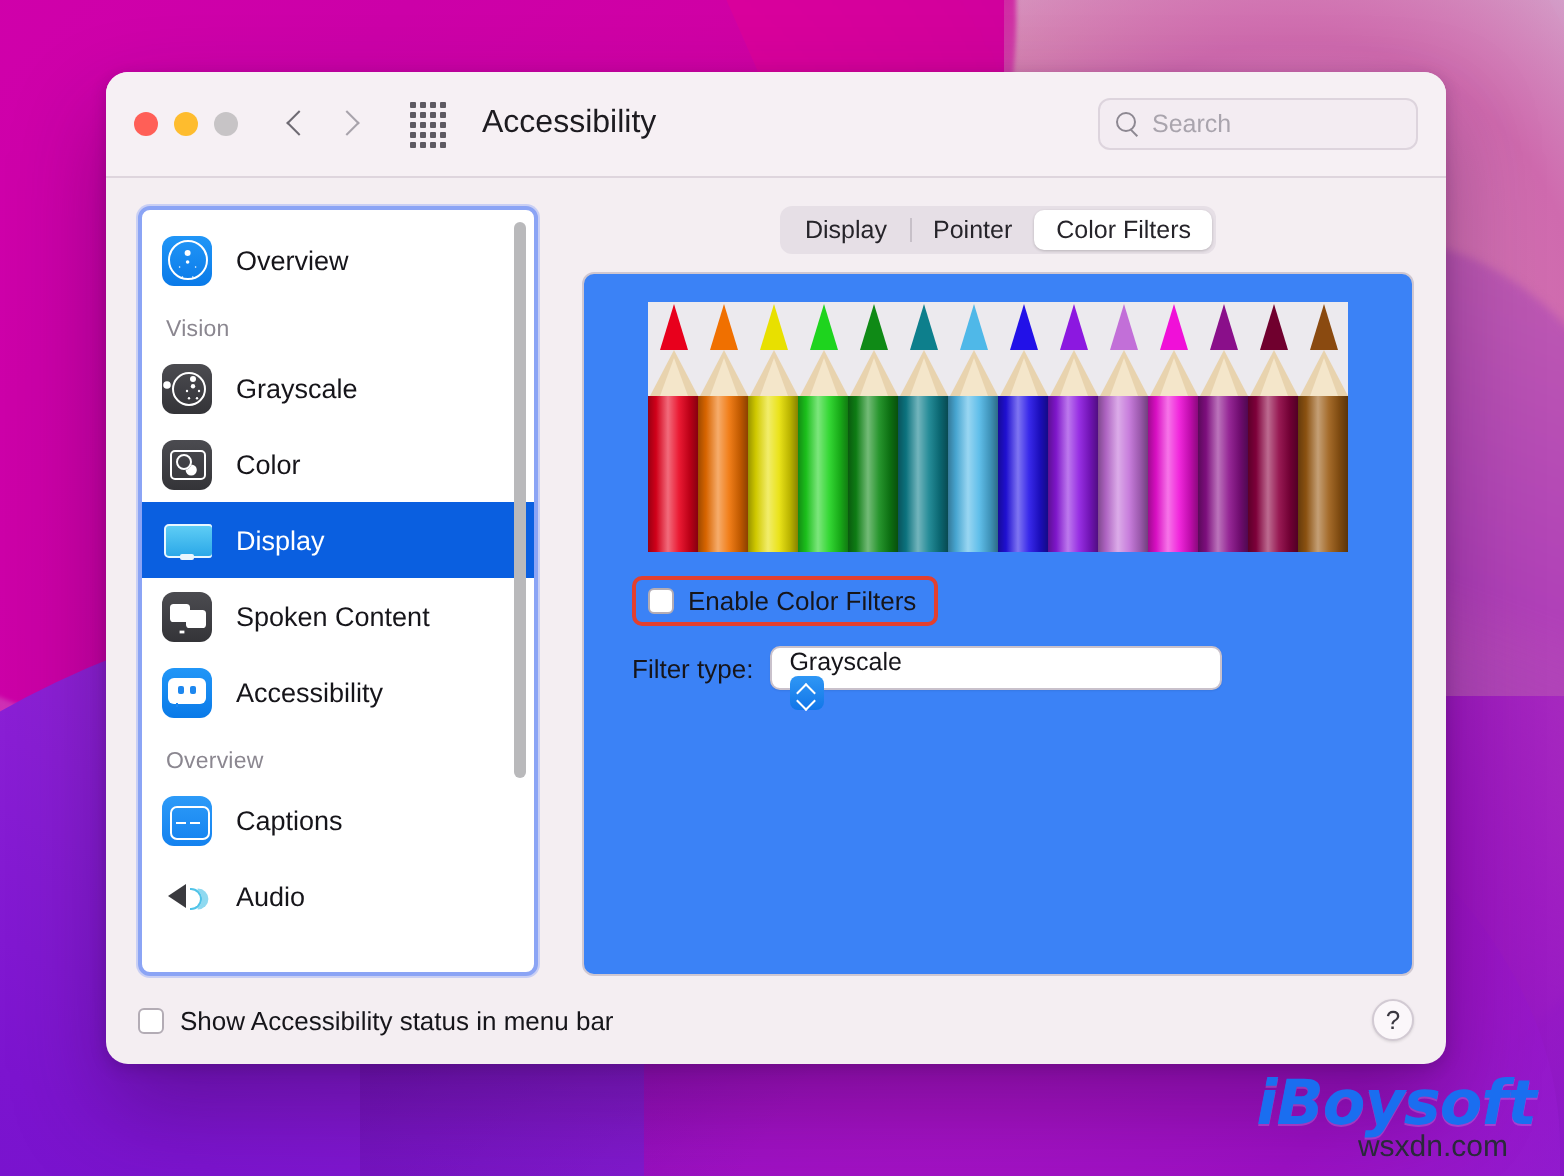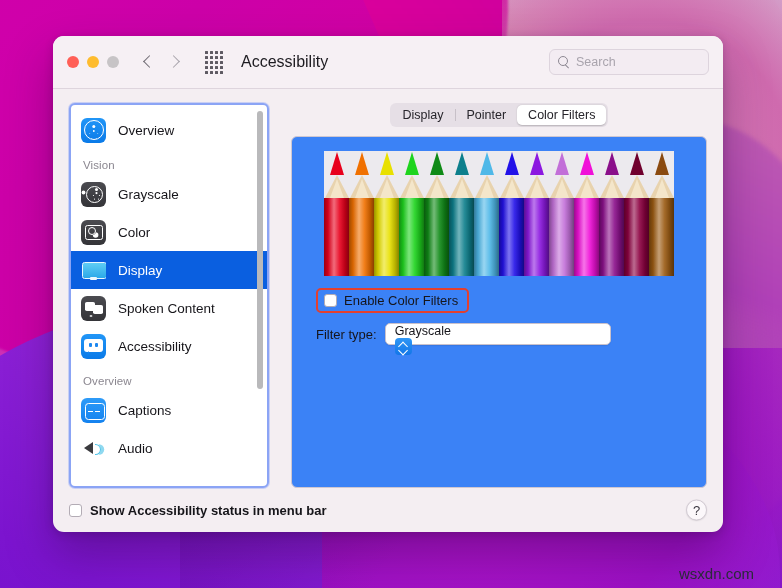--- a/index.html
+++ b/index.html
@@ -610,21 +610,20 @@
     height: 44px;
     display: flex;
     align-items: center;
     padding: 0 16px;
     position: relative;
   }
   #status-row {
     display: flex;
     align-items: center;
     gap: 8px;
-    font-weight: bold;
   }
   #status-label {
     font-size: 13px;
     color: #16151a;
   }
   #help-btn {
     position: absolute;
     right: 16px; top: 50%;
     transform: translateY(-50%);
     width: 21px; height: 21px;
@@ -885,14 +884,15 @@
     <div id="status-row">
       <span class="cb"></span>
       <span id="status-label">Show Accessibility status in menu bar</span>
     </div>
     <div id="help-btn">?</div>
   </div>
 
 </div>
 
 <div id="watermark">
+  <div class="wm-main">iBoysoft</div>
   <div class="wm-sub">wsxdn.com</div>
 </div>
 
 </body></html>

